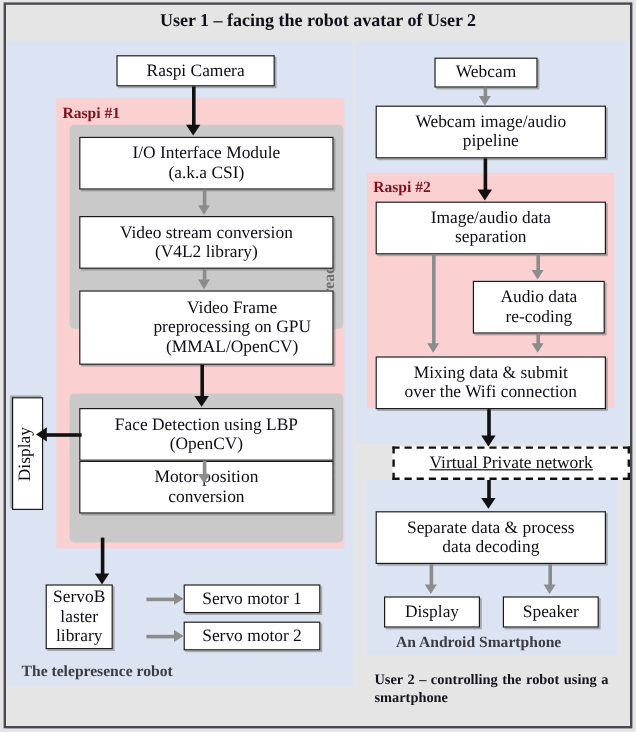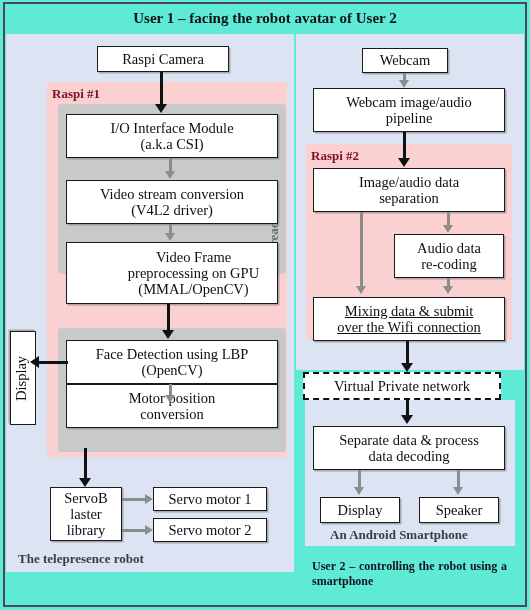--- a/index.html
+++ b/index.html
@@ -4,21 +4,21 @@
 <style>
   html, body {
     margin: 0;
     padding: 0;
     background: #ffffff;
   }
   #page {
     position: relative;
     width: 530px;
     height: 610px;
-    background: #5eead4;
+    background: #e5e5e5;
     font-family: "Liberation Serif", "DejaVu Serif", serif;
     overflow: hidden;
     box-sizing: border-box;
   }
   
   #frame {
     position: absolute;
     left: 3px; top: 2px;
     width: 524px; height: 605px;
     border: 2px solid #4a4a55;
@@ -165,21 +165,21 @@
   <div class="node" style="left:66px; top:114px; width:212px; height:44px;">
     <span>
       <span class="t">I/O Interface Module</span>
       <span class="t">(a.k.a CSI)</span>
     </span>
   </div>
 
   <div class="node" style="left:66px; top:180px; width:212px; height:44px;">
     <span>
       <span class="t">Video stream conversion</span>
-      <span class="t">(V4L2 driver)</span>
+      <span class="t">(V4L2 library)</span>
     </span>
   </div>
 
   <div class="node" style="left:66px; top:242px; width:212px; height:62px;padding-left:45px;">
     <span>
       <span class="t">Video Frame</span>
       <span class="t">preprocessing on GPU</span>
       <span class="t">(MMAL/OpenCV)</span>
     </span>
   </div>
@@ -195,21 +195,21 @@
     <span>
       <span class="t">Motor position</span>
       <span class="t">conversion</span>
     </span>
   </div>
 
   <div class="node vert" style="left:10px; top:331px; width:26px; height:94px;">
     <span class="t">Display</span>
   </div>
 
-  <div class="node" style="left:50px; top:487px; width:72px; height:54px; overflow:hidden;">
+  <div class="node" style="left:38px; top:487px; width:56px; height:54px; overflow:hidden;">
     <span>
       <span class="t">ServoB</span>
       <span class="t">laster</span>
       <span class="t">library</span>
     </span>
   </div>
 
   <div class="node" style="left:153px; top:487px; width:114px; height:24px;">
     <span class="t">Servo motor 1</span>
   </div>
@@ -236,28 +236,28 @@
     </span>
   </div>
 
   <div class="node" style="left:394px; top:234px; width:110px; height:44px;">
     <span>
       <span class="t">Audio data</span>
       <span class="t">re-coding</span>
     </span>
   </div>
 
-  <div class="node" style="left:313px; top:297px; width:192px; height:44px;text-decoration:underline;">
+  <div class="node" style="left:313px; top:297px; width:192px; height:44px;">
     <span>
       <span class="t">Mixing data &amp; submit</span>
       <span class="t">over the Wifi connection</span>
     </span>
   </div>
 
-  <div class="node dashed" style="left:303px; top:372px; width:198px; height:28px;">
+  <div class="node dashed" style="left:327px; top:372px; width:198px; height:28px;text-decoration:underline;">
     <span class="t">Virtual Private network</span>
   </div>
 
   <div class="node" style="left:313px; top:426px; width:192px; height:44px;">
     <span>
       <span class="t">Separate data &amp; process</span>
       <span class="t">data decoding</span>
     </span>
   </div>
 

